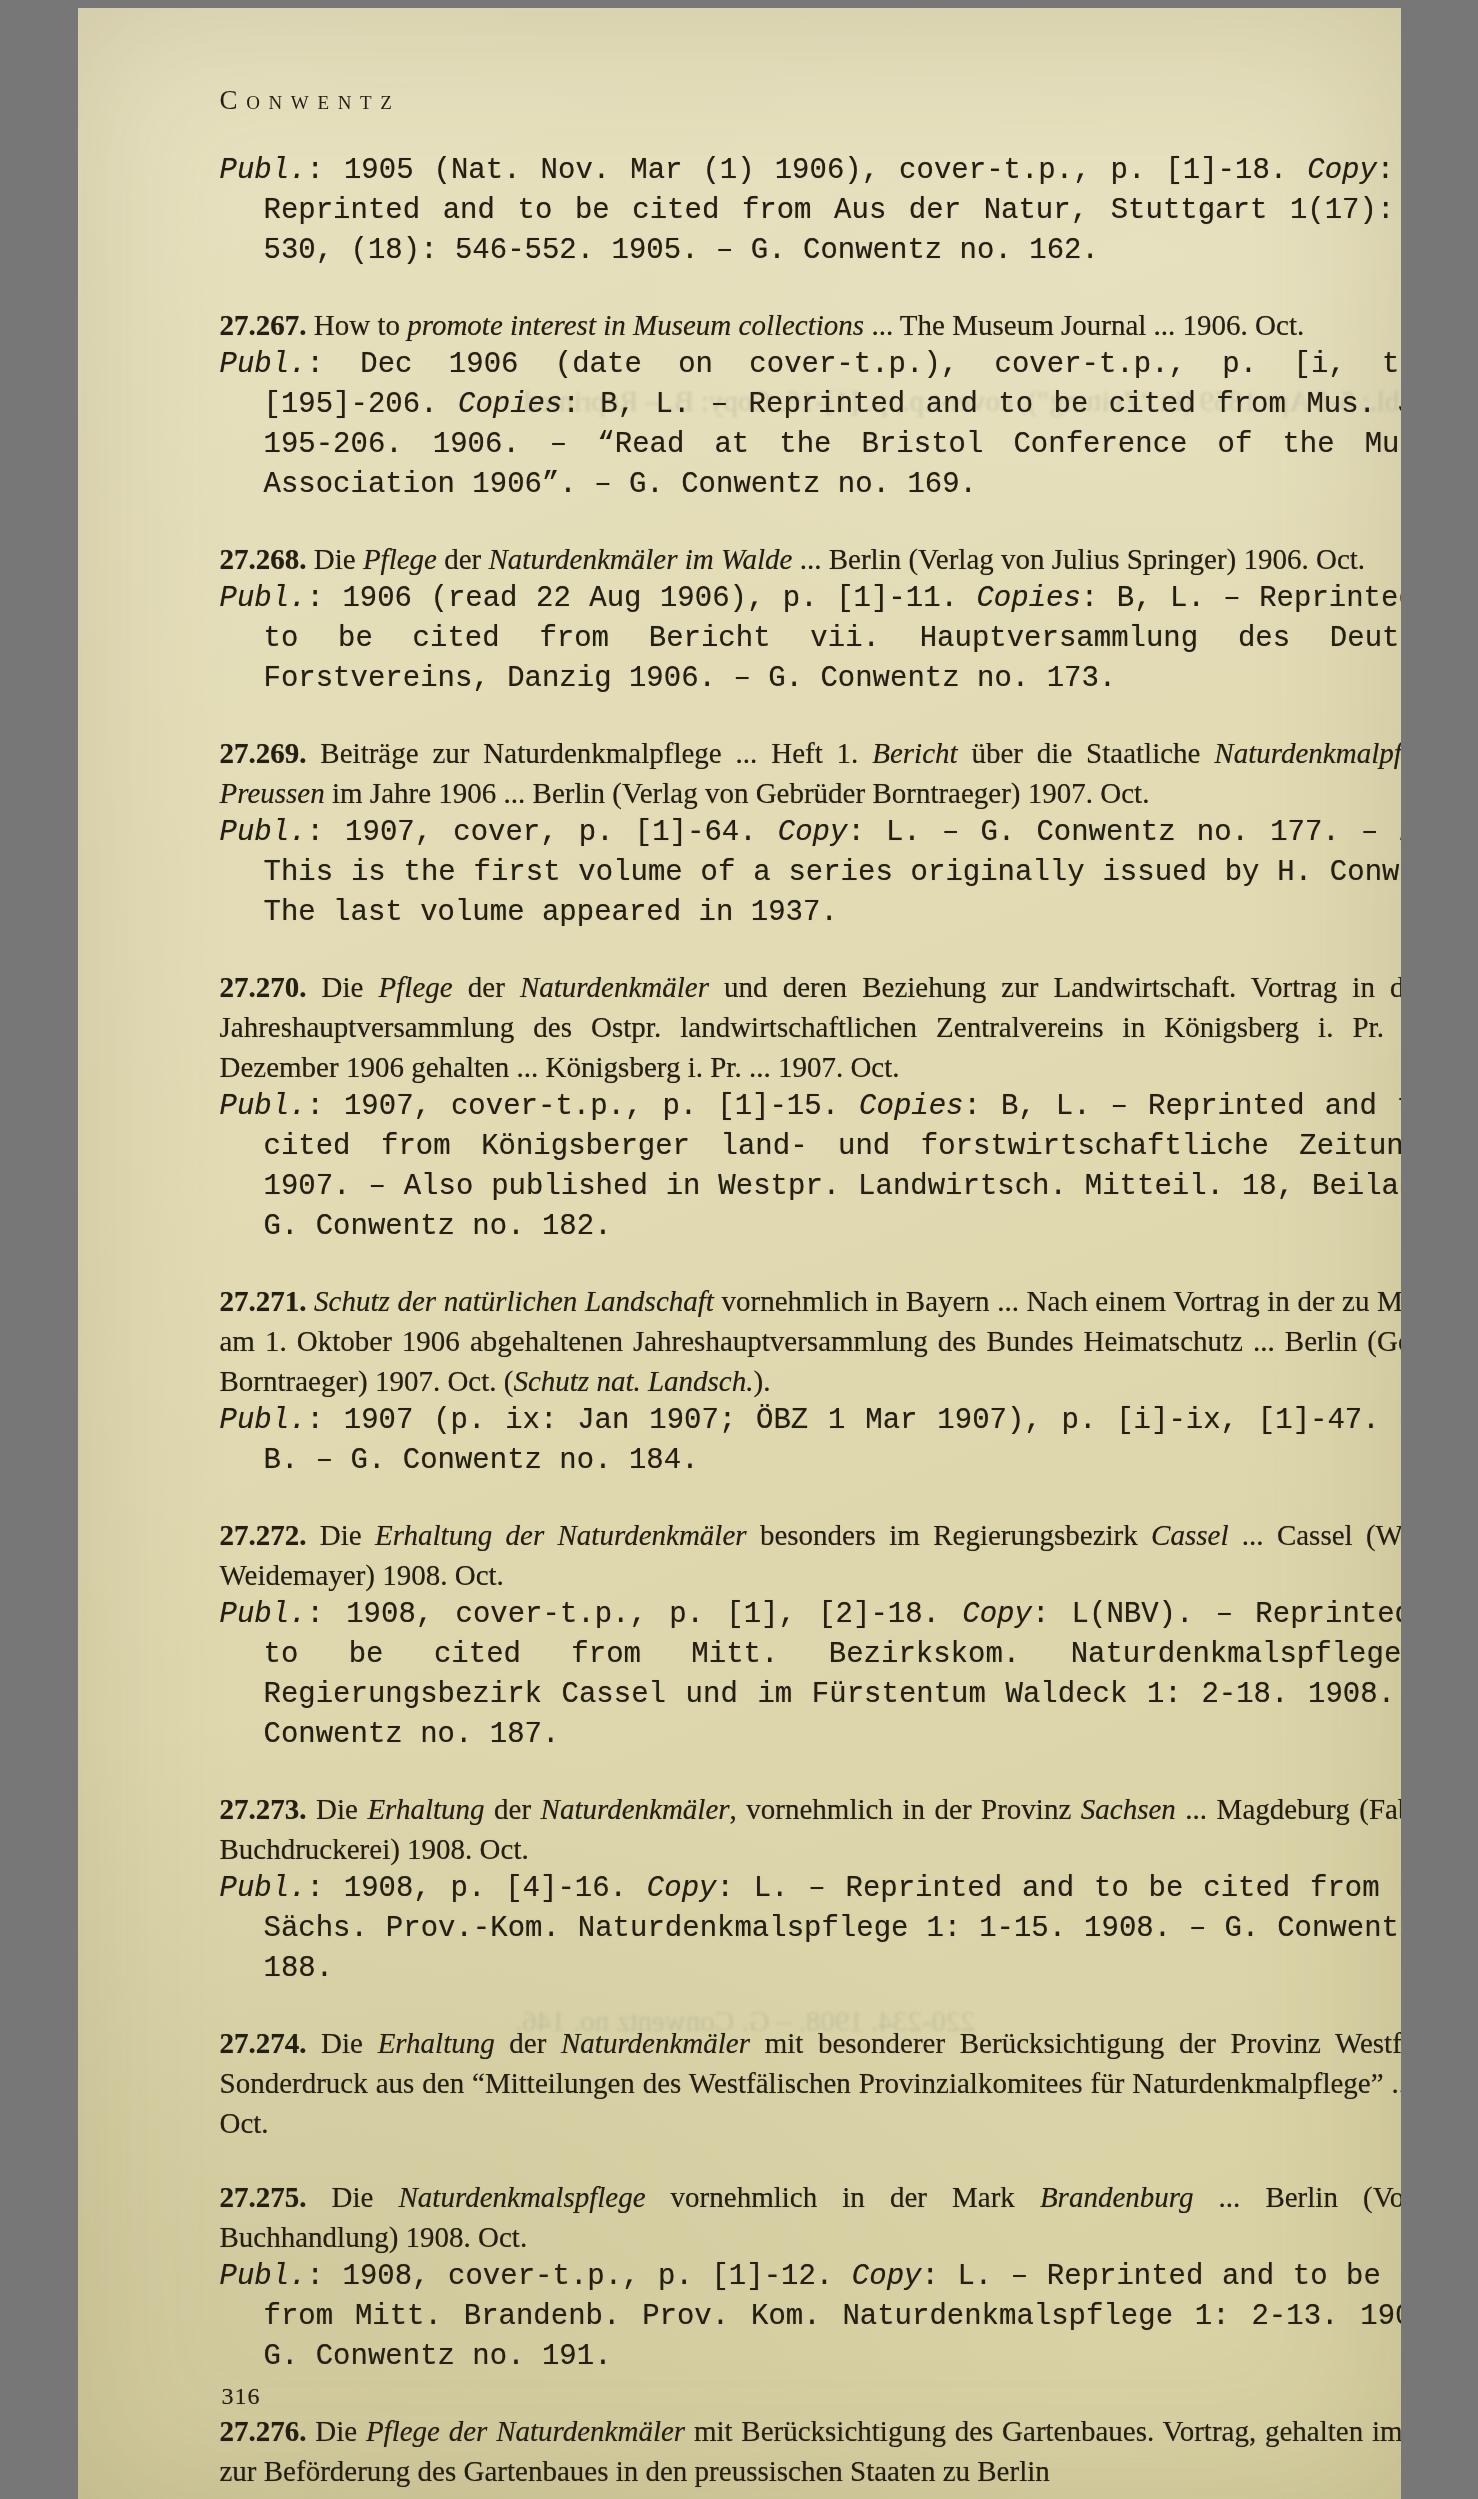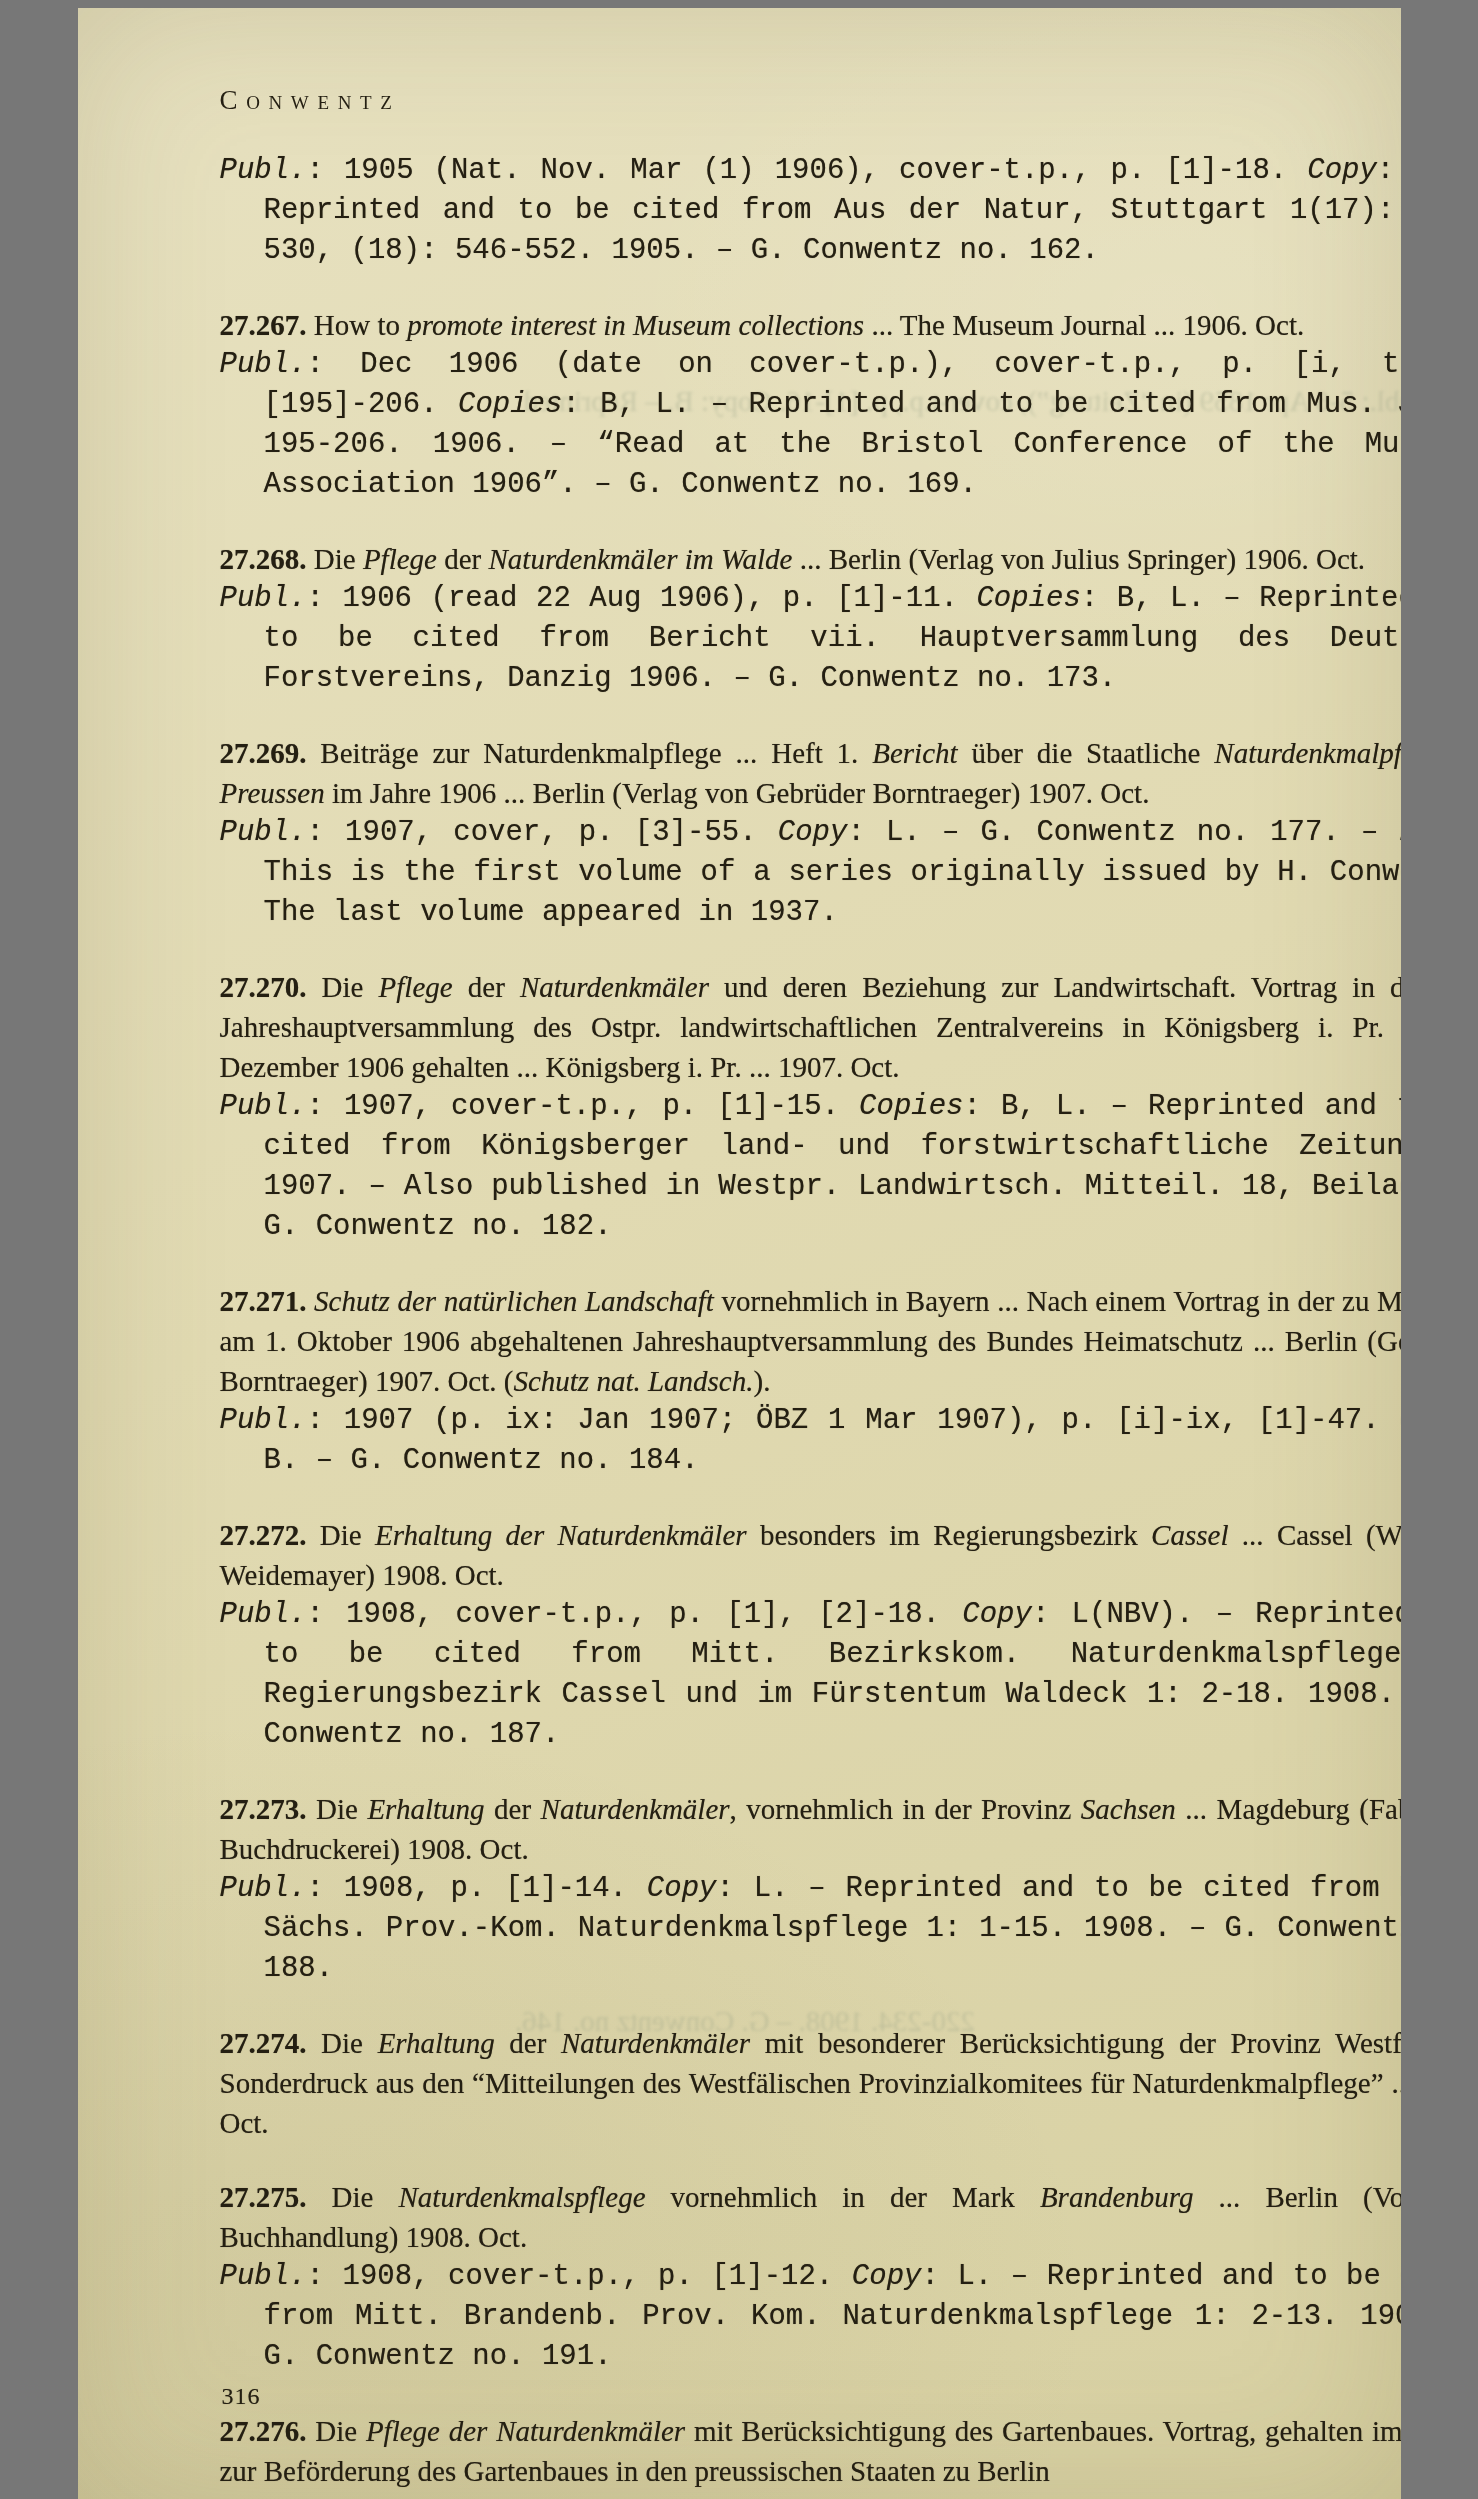--- a/index.html
+++ b/index.html
@@ -94,37 +94,37 @@
         <section class="entry">
           <p class="para title"><b>27.267.</b><span> How to </span><i>promote interest in Museum collections</i><span> ... The Museum Journal ... 1906. Oct.</span></p>
           <p class="para publ"><i>Publ.</i><span>: Dec 1906 (date on cover-t.p.), cover-t.p., p. [i, t.p.], [195]-206. </span><i>Copies</i><span>: B, L. – Reprinted and to be cited from Mus. J. 6: 195-206. 1906. – “Read at the Bristol Conference of the Museums Association 1906”. – G. Conwentz no. 169.</span></p>
         </section>
         <section class="entry">
           <p class="para title"><b>27.268.</b><span> Die </span><i>Pflege</i><span> der </span><i>Naturdenkmäler im Walde</i><span> ... Berlin (Verlag von Julius Springer) 1906. Oct.</span></p>
           <p class="para publ"><i>Publ.</i><span>: 1906 (read 22 Aug 1906), p. [1]-11. </span><i>Copies</i><span>: B, L. – Reprinted and to be cited from Bericht vii. Hauptversammlung des Deutschen Forstvereins, Danzig 1906. – G. Conwentz no. 173.</span></p>
         </section>
         <section class="entry">
           <p class="para title"><b>27.269.</b><span> Beiträge zur Naturdenkmalpflege ... Heft 1. </span><i>Bericht</i><span> über die Staatliche </span><i>Naturdenkmalpflege</i><span> in </span><i>Preussen</i><span> im Jahre 1906 ... Berlin (Verlag von Gebrüder Borntraeger) 1907. Oct.</span></p>
-          <p class="para publ"><i>Publ.</i><span>: 1907, cover, p. [3]-55. </span><i>Copy</i><span>: L. – G. Conwentz no. 177. – </span><i>Note</i><span>: This is the first volume of a series originally issued by H. Conwentz. The last volume appeared in 1937.</span></p>
+          <p class="para publ"><i>Publ.</i><span>: 1907, cover, p. [1]-64. </span><i>Copy</i><span>: L. – G. Conwentz no. 177. – </span><i>Note</i><span>: This is the first volume of a series originally issued by H. Conwentz. The last volume appeared in 1937.</span></p>
         </section>
         <section class="entry">
           <p class="para title"><b>27.270.</b><span> Die </span><i>Pflege</i><span> der </span><i>Naturdenkmäler</i><span> und deren Beziehung zur Landwirtschaft. Vortrag in der xxi. Jahreshauptversammlung des Ostpr. landwirtschaftlichen Zentralvereins in Königsberg i. Pr. am 20 Dezember 1906 gehalten ... Königsberg i. Pr. ... 1907. Oct.</span></p>
           <p class="para publ"><i>Publ.</i><span>: 1907, cover-t.p., p. [1]-15. </span><i>Copies</i><span>: B, L. – Reprinted and to be cited from Königsberger land- und forstwirtschaftliche Zeitung 5. 1907. – Also published in Westpr. Landwirtsch. Mitteil. 18, Beilage. – G. Conwentz no. 182.</span></p>
         </section>
         <section class="entry">
           <p class="para title"><b>27.271.</b><span> </span><i>Schutz der natürlichen Landschaft</i><span> vornehmlich in Bayern ... Nach einem Vortrag in der zu München am 1. Oktober 1906 abgehaltenen Jahreshauptversammlung des Bundes Heimatschutz ... Berlin (Gebrüder Borntraeger) 1907. Oct. (</span><i>Schutz nat. Landsch.</i><span>).</span></p>
           <p class="para publ"><i>Publ.</i><span>: 1907 (p. ix: Jan 1907; ÖBZ 1 Mar 1907), p. [i]-ix, [1]-47. </span><i>Copy</i><span>: B. – G. Conwentz no. 184.</span></p>
         </section>
         <section class="entry">
           <p class="para title"><b>27.272.</b><span> Die </span><i>Erhaltung der Naturdenkmäler</i><span> besonders im Regierungsbezirk </span><i>Cassel</i><span> ... Cassel (Weber &amp; Weidemayer) 1908. Oct.</span></p>
           <p class="para publ"><i>Publ.</i><span>: 1908, cover-t.p., p. [1], [2]-18. </span><i>Copy</i><span>: L(NBV). – Reprinted and to be cited from Mitt. Bezirkskom. Naturdenkmalspflege im Regierungsbezirk Cassel und im Fürstentum Waldeck 1: 2-18. 1908. – G. Conwentz no. 187.</span></p>
         </section>
         <section class="entry">
           <p class="para title"><b>27.273.</b><span> Die </span><i>Erhaltung</i><span> der </span><i>Naturdenkmäler</i><span>, vornehmlich in der Provinz </span><i>Sachsen</i><span> ... Magdeburg (Fabersche Buchdruckerei) 1908. Oct.</span></p>
-          <p class="para publ"><i>Publ.</i><span>: 1908, p. [1]-14. </span><i>Copy</i><span>: L. – Reprinted and to be cited from Mitt. Sächs. Prov.-Kom. Naturdenkmalspflege 1: 1-15. 1908. – G. Conwentz no. 188.</span></p>
+          <p class="para publ"><i>Publ.</i><span>: 1908, p. [4]-16. </span><i>Copy</i><span>: L. – Reprinted and to be cited from Mitt. Sächs. Prov.-Kom. Naturdenkmalspflege 1: 1-15. 1908. – G. Conwentz no. 188.</span></p>
         </section>
         <section class="entry">
           <p class="para title"><b>27.274.</b><span> Die </span><i>Erhaltung</i><span> der </span><i>Naturdenkmäler</i><span> mit besonderer Berücksichtigung der Provinz Westfalen ... Sonderdruck aus den “Mitteilungen des Westfälischen Provinzialkomitees für Naturdenkmalpflege” ... 1908. Oct.</span></p>
         </section>
         <section class="entry">
           <p class="para title"><b>27.275.</b><span> Die </span><i>Naturdenkmalspflege</i><span> vornehmlich in der Mark </span><i>Brandenburg</i><span> ... Berlin (Vossische Buchhandlung) 1908. Oct.</span></p>
           <p class="para publ"><i>Publ.</i><span>: 1908, cover-t.p., p. [1]-12. </span><i>Copy</i><span>: L. – Reprinted and to be cited from Mitt. Brandenb. Prov. Kom. Naturdenkmalspflege 1: 2-13. 1908. – G. Conwentz no. 191.</span></p>
         </section>
         <section class="entry">
           <p class="para title"><b>27.276.</b><span> Die </span><i>Pflege der Naturdenkmäler</i><span> mit Berücksichtigung des Gartenbaues. Vortrag, gehalten im Verein zur Beförderung des Gartenbaues in den preussischen Staaten zu Berlin</span></p>

